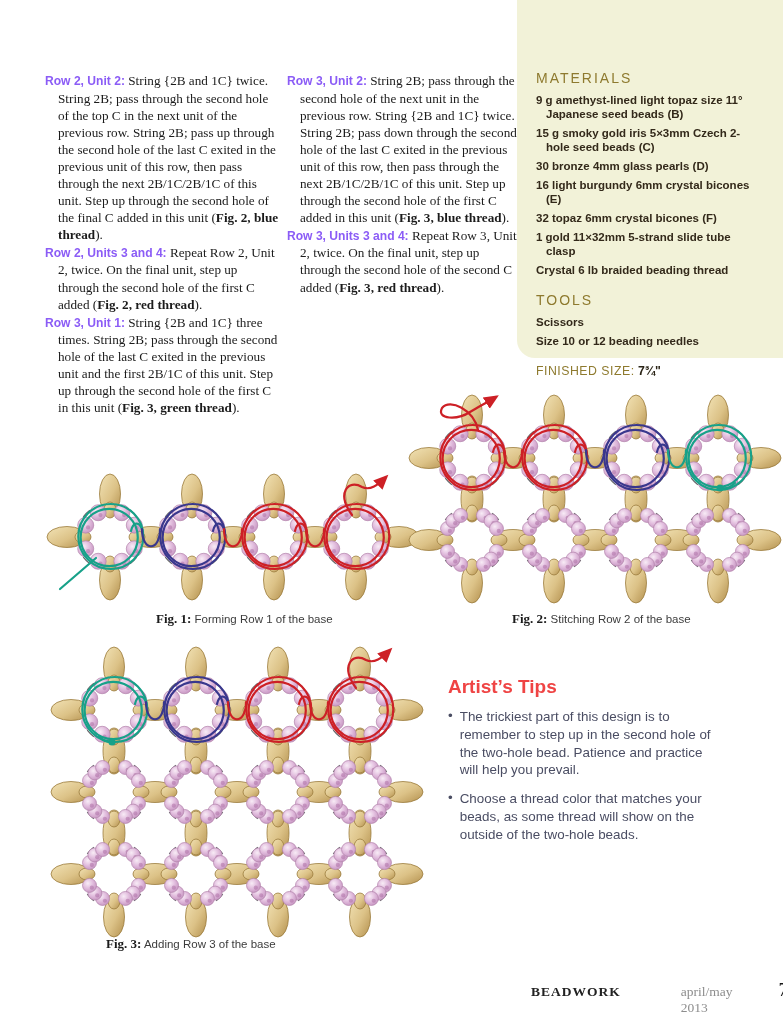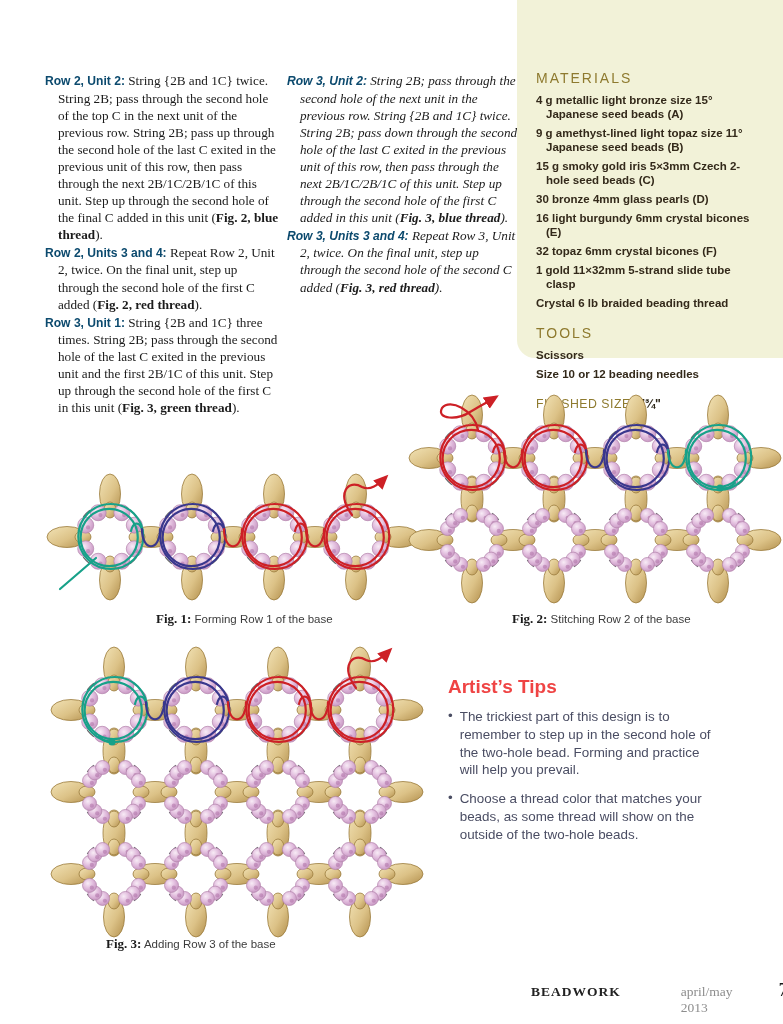--- a/index.html
+++ b/index.html
@@ -2,23 +2,23 @@
 <html><head>
 <meta charset="utf-8">
 <style>
   html,body{margin:0;padding:0;background:#e8e8e8;}
   .page{position:relative;width:783px;height:1024px;background:#ffffff;overflow:hidden;
         font-family:"Liberation Serif",serif;color:#1b1b1b;}
 
   
   .col{position:absolute;top:72px;width:236px;font-size:13.2px;line-height:1.29;}
   .col1{left:45px;}
-  .col2{left:287px;font-style:italic;}
+  .col2{left:287px;}
   .instr{margin:0 0 1px 0;text-indent:-13px;padding-left:13px;}
-  .instr .lead{font-family:"Liberation Sans",sans-serif;font-size:12.1px;font-weight:bold;color:#0c4a6e;}
+  .instr .lead{font-family:"Liberation Sans",sans-serif;font-size:12.1px;font-weight:bold;color:#8b5cf6;}
   .instr b{font-weight:bold;}
 
   
   .sidebar{position:absolute;left:517px;top:0;width:266px;height:358px;
            background:#f2f2d8;border-radius:0 0 0 18px;box-sizing:border-box;
            padding:70px 26px 0 19px;font-family:"Liberation Sans",sans-serif;}
   .side-head{font-size:14px;letter-spacing:2px;color:#8e7a2e;font-weight:500;margin:0 0 7px 0;}
   .side-item{font-size:11.5px;font-weight:bold;color:#33291a;line-height:1.22;
              margin:0 0 5px 0;text-indent:-10px;padding-left:10px;}
   .tools-head{margin-top:15px;}
@@ -60,21 +60,20 @@
       <p class="instr"><b class="lead">Row 3, Unit 1:</b><span> String {2B and 1C} three times. String 2B; pass through the second hole of the last C exited in the previous unit and the first 2B/1C of this unit. Step up through the second hole of the first C in this unit (</span><b>Fig. 3, green thread</b><span>).</span></p>
     </div>
   <div class="col col2">
       <p class="instr"><b class="lead">Row 3, Unit 2:</b><span> String 2B; pass through the second hole of the next unit in the previous row. String {2B and 1C} twice. String 2B; pass down through the second hole of the last C exited in the previous unit of this row, then pass through the next 2B/1C/2B/1C of this unit. Step up through the second hole of the first C added in this unit (</span><b>Fig. 3, blue thread</b><span>).</span></p>
       <p class="instr"><b class="lead">Row 3, Units 3 and 4:</b><span> Repeat Row 3, Unit 2, twice. On the final unit, step up through the second hole of the second C added (</span><b>Fig. 3, red thread</b><span>).</span></p>
     </div>
 
   <div class="sidebar">
     <div class="side-head">MATERIALS</div>
     <div>
-        <div class="side-item">4 g metallic light bronze size 15° Japanese seed beads (A)</div>
         <div class="side-item">9 g amethyst-lined light topaz size 11° Japanese seed beads (B)</div>
         <div class="side-item">15 g smoky gold iris 5×3mm Czech 2-hole seed beads (C)</div>
         <div class="side-item">30 bronze 4mm glass pearls (D)</div>
         <div class="side-item">16 light burgundy 6mm crystal bicones (E)</div>
         <div class="side-item">32 topaz 6mm crystal bicones (F)</div>
         <div class="side-item">1 gold 11×32mm 5-strand slide tube clasp</div>
         <div class="side-item">Crystal 6 lb braided beading thread</div>
       </div>
     <div class="side-head tools-head">TOOLS</div>
     <div>
@@ -935,21 +934,21 @@
   </div>
   <div class="figcap cap3">
     <b>Fig. 3:</b><span> Adding Row 3 of the base</span>
   </div>
 
   <div class="tips">
     <div class="tips-title">Artist’s Tips</div>
     <div>
         <div class="tip">
           <span class="bullet">•</span>
-          <span>The trickiest part of this design is to remember to step up in the second hole of the two-hole bead. Forming and practice will help you prevail.</span>
+          <span>The trickiest part of this design is to remember to step up in the second hole of the two-hole bead. Patience and practice will help you prevail.</span>
         </div>
         <div class="tip">
           <span class="bullet">•</span>
           <span>Choose a thread color that matches your beads, as some thread will show on the outside of the two-hole beads.</span>
         </div>
       </div>
   </div>
 
   <div class="footer">
     <span class="journal">BEADWORK</span>

